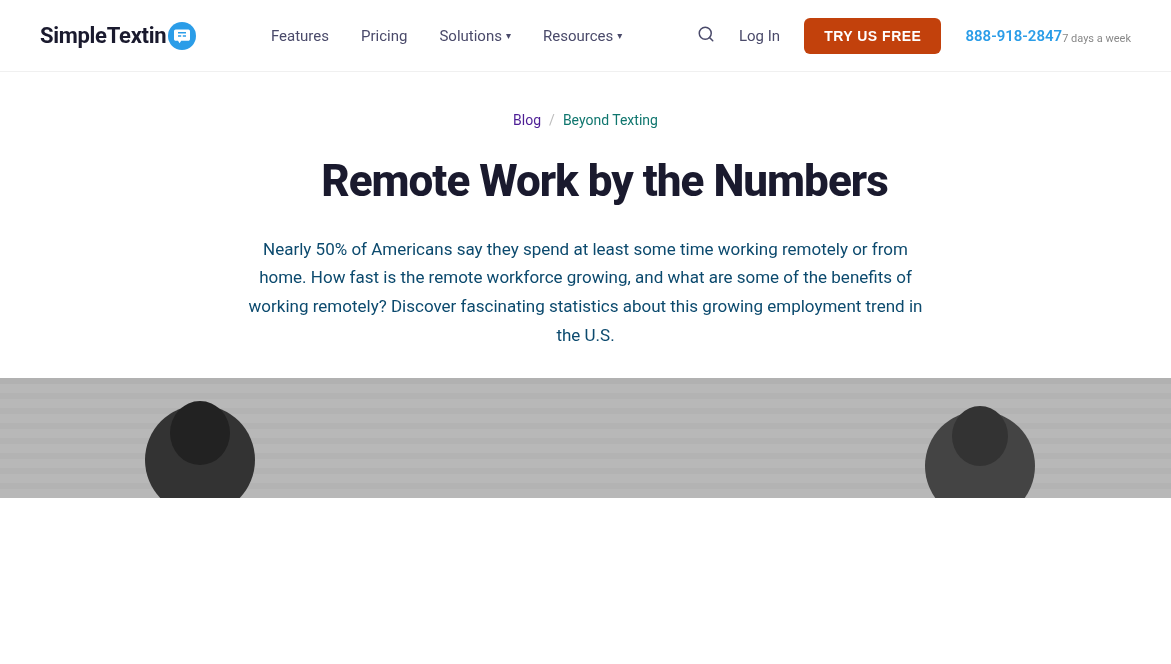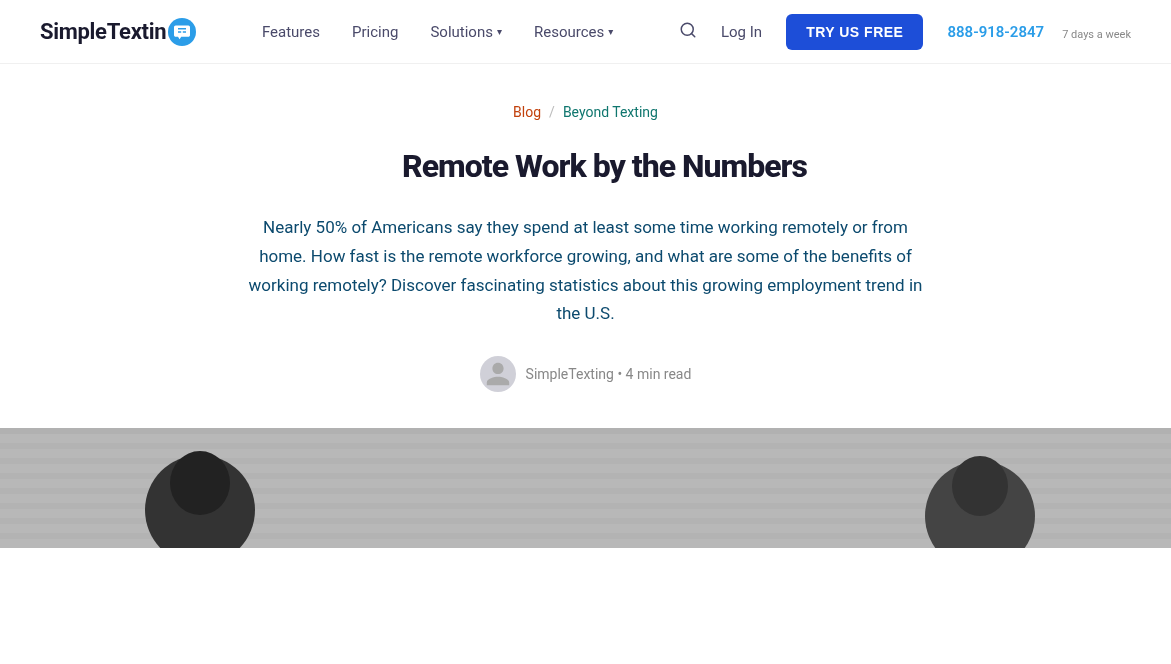--- a/index.html
+++ b/index.html
@@ -16,21 +16,21 @@
       min-height: 664px;
       overflow-x: hidden;
     }
 
     
     header {
       display: flex;
       align-items: center;
       justify-content: space-between;
       padding: 0 40px;
-      height: 64px;
+      height: 72px;
       background: #ffffff;
       border-bottom: 1px solid #f0f0f0;
     }
 
     .logo-wrap {
       display: flex;
       align-items: center;
       gap: 0;
     }
 
@@ -96,21 +96,21 @@
     }
 
     .login-link {
       font-size: 15px;
       color: #4a4a6a;
       text-decoration: none;
       cursor: pointer;
     }
 
     .try-btn {
-      background: #1d4ed8;
+      background: #c2410c;
       color: white;
       border: none;
       border-radius: 6px;
       padding: 10px 20px;
       font-size: 14px;
       font-weight: 700;
       cursor: pointer;
       letter-spacing: 0.5px;
     }
 
@@ -123,21 +123,20 @@
     .phone-number {
       font-size: 15px;
       color: #2b9de8;
       font-weight: 600;
       text-decoration: none;
     }
 
     .phone-sub {
       font-size: 11px;
       color: #888;
-      margin-left: 18px;
     }
 
     
     main {
       display: flex;
       flex-direction: column;
       align-items: center;
       padding: 40px 20px 0;
     }
 
@@ -145,36 +144,36 @@
     .breadcrumb {
       display: flex;
       align-items: center;
       gap: 8px;
       margin-bottom: 28px;
       font-size: 14px;
       color: #888;
     }
 
     .breadcrumb-link {
-      color: #c2410c;
+      color: #4c1d95;
       text-decoration: none;
       cursor: pointer;
     }
 
     .breadcrumb-sep {
       color: #bbb;
     }
 
     .breadcrumb-current {
       color: #0f766e;
     }
 
     
     .article-title {
-      font-size: 32px;
+      font-size: 44px;
       font-weight: 800;
       color: #1a1a2e;
       text-align: center;
       line-height: 1.15;
       max-width: 720px;
       margin-bottom: 28px;
       letter-spacing: -1px;
       margin-left: 38px;
     }
 
@@ -290,32 +289,20 @@
   <nav class="breadcrumb">
     <a class="breadcrumb-link">Blog</a>
     <span class="breadcrumb-sep">/</span>
     <span class="breadcrumb-current">Beyond Texting</span>
   </nav>
 
   <h1 class="article-title">Remote Work by the Numbers</h1>
 
   <p class="article-subtitle">Nearly 50% of Americans say they spend at least some time working remotely or from home. How fast is the remote workforce growing, and what are some of the benefits of working remotely? Discover fascinating statistics about this growing employment trend in the U.S.</p>
 
-  <div class="author-row">
-    <div class="author-avatar">
-      <svg viewBox="0 0 24 24" xmlns="http://www.w3.org/2000/svg">
-        <path d="M12 12c2.7 0 4.8-2.1 4.8-4.8S14.7 2.4 12 2.4 7.2 4.5 7.2 7.2 9.3 12 12 12zm0 2.4c-3.2 0-9.6 1.6-9.6 4.8v2.4h19.2v-2.4c0-3.2-6.4-4.8-9.6-4.8z"></path>
-      </svg>
-    </div>
-    <span class="author-meta">
-      <span>SimpleTexting</span>
-      <span> • </span>
-      <span>4 min read</span>
-    </span>
-  </div>
 
 </main>
 
 <div class="hero-image">
   <div class="hero-image-inner">
 
     <svg width="1171" height="120" viewBox="0 0 1171 120" xmlns="http://www.w3.org/2000/svg" style="position:absolute;bottom:0;left:0;">
 
       <rect width="1171" height="120" fill="#b8b8b8"></rect>
 

